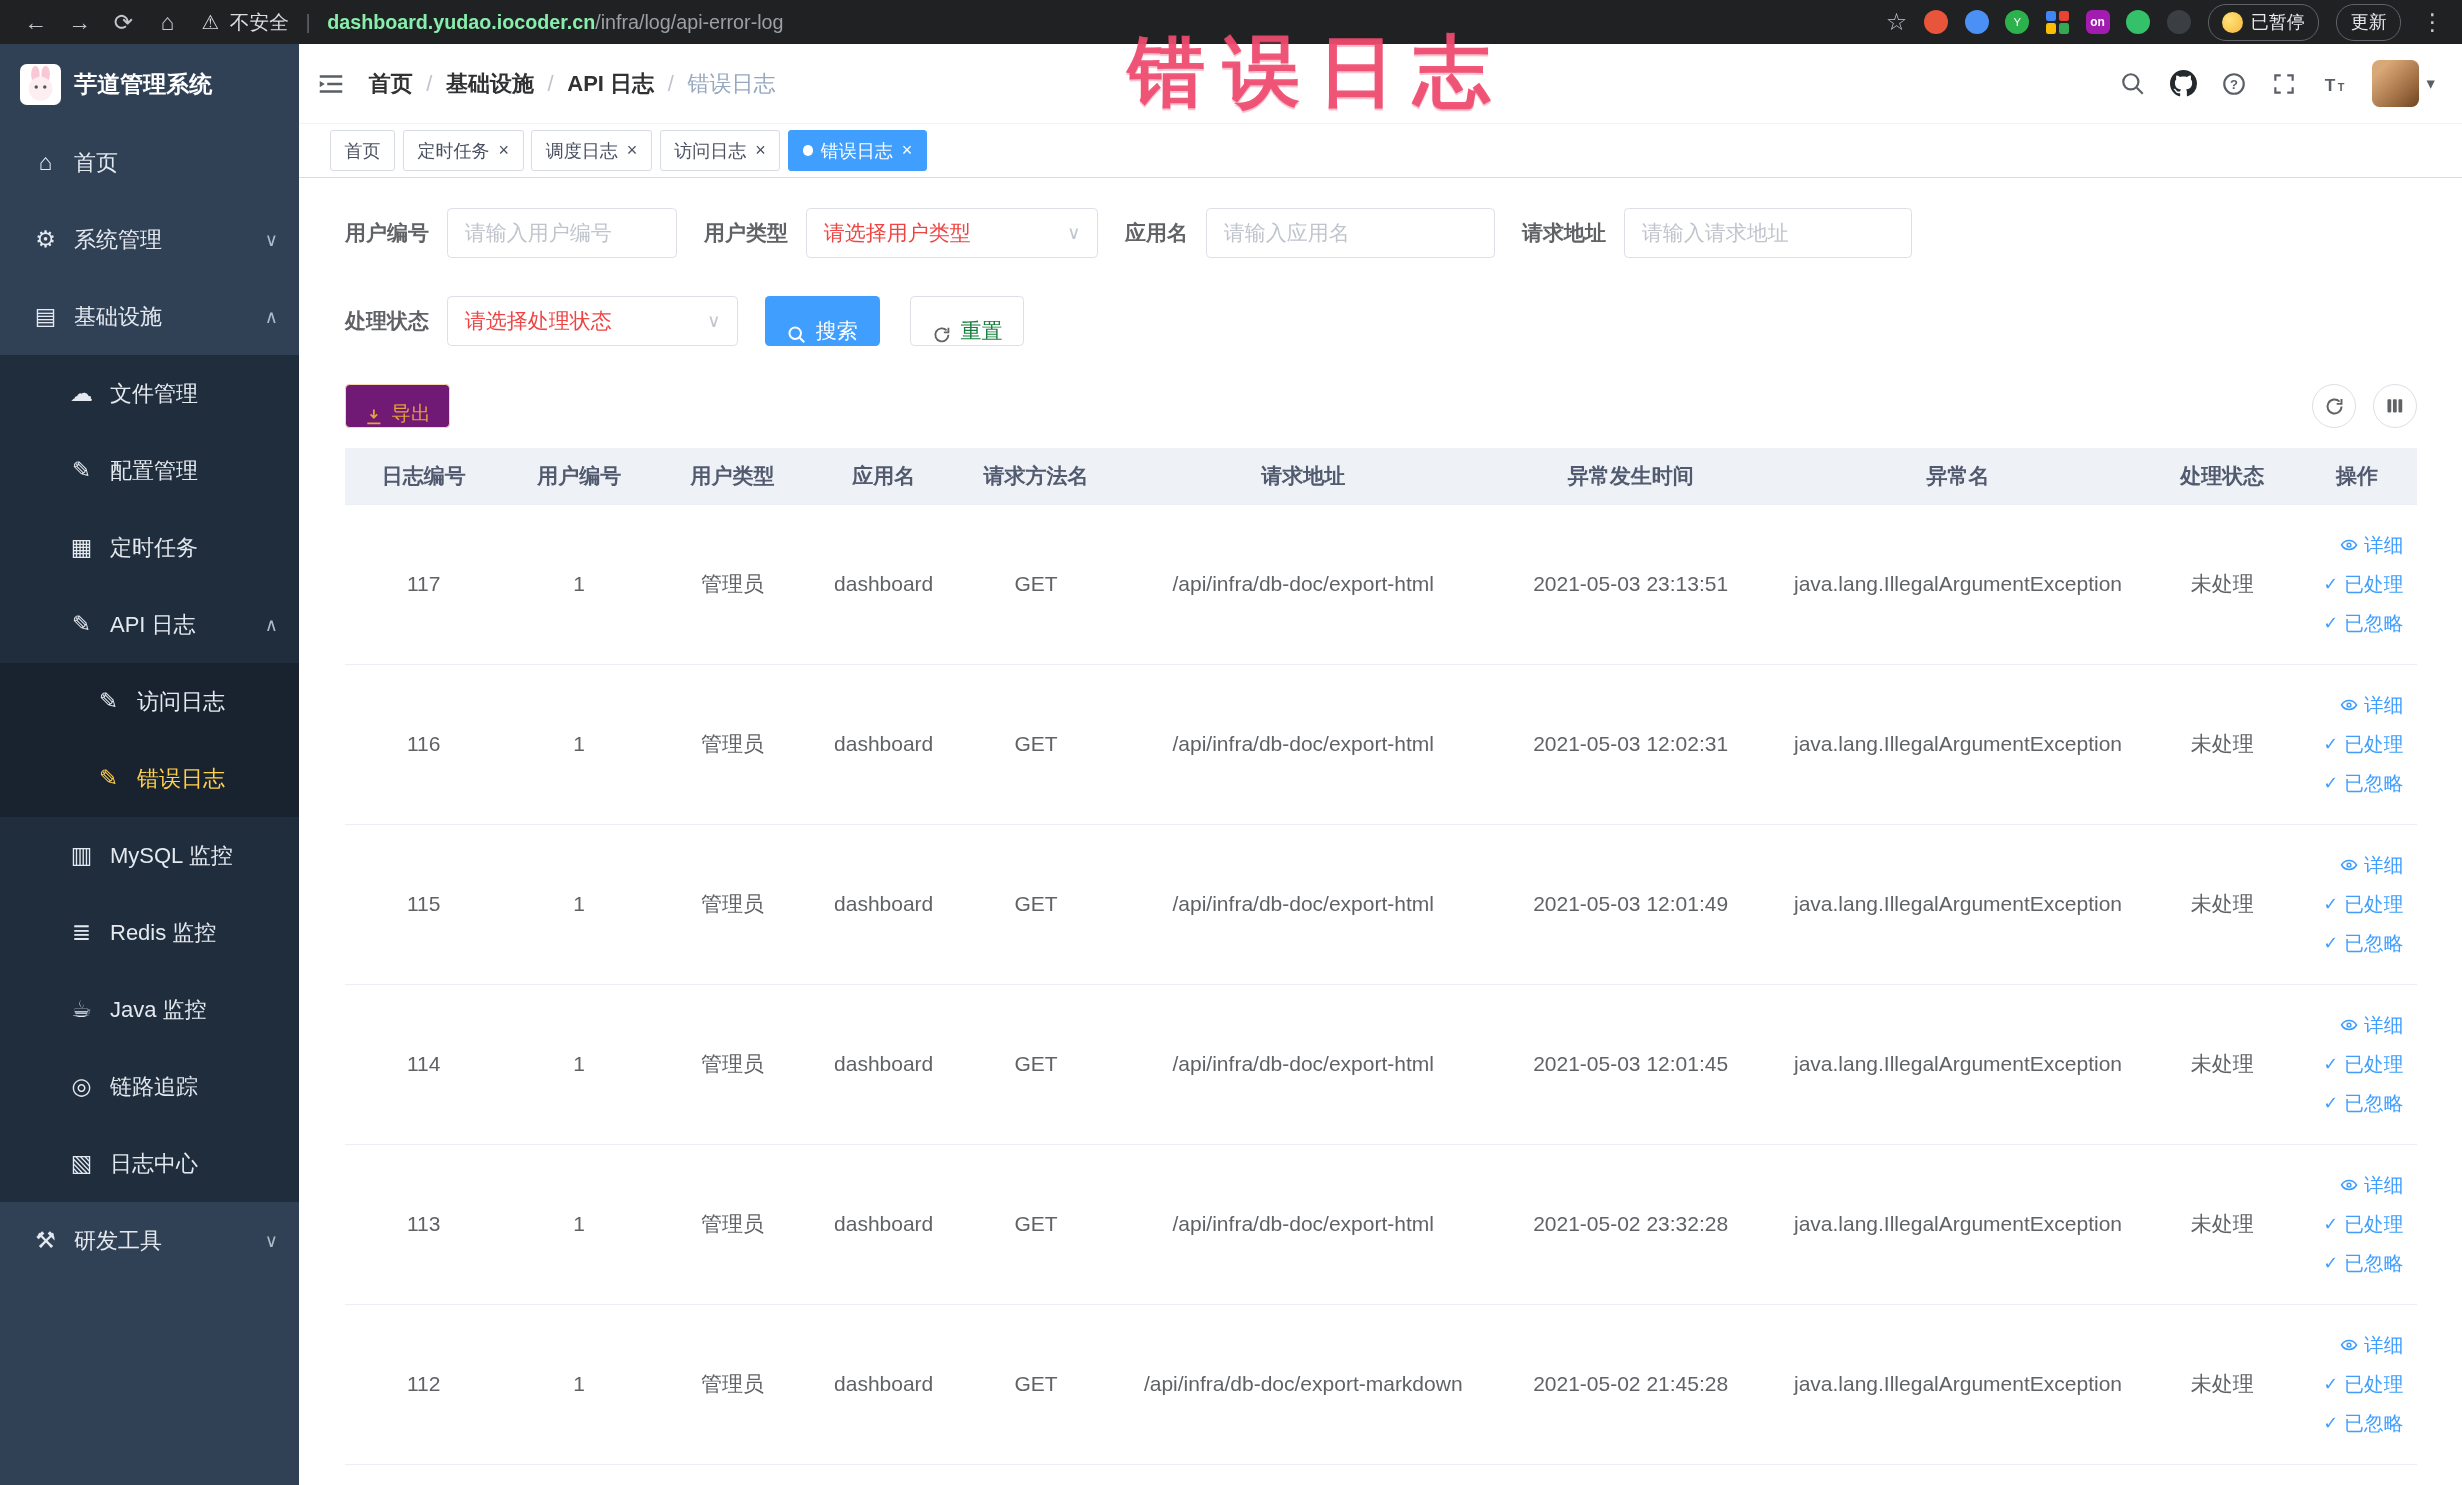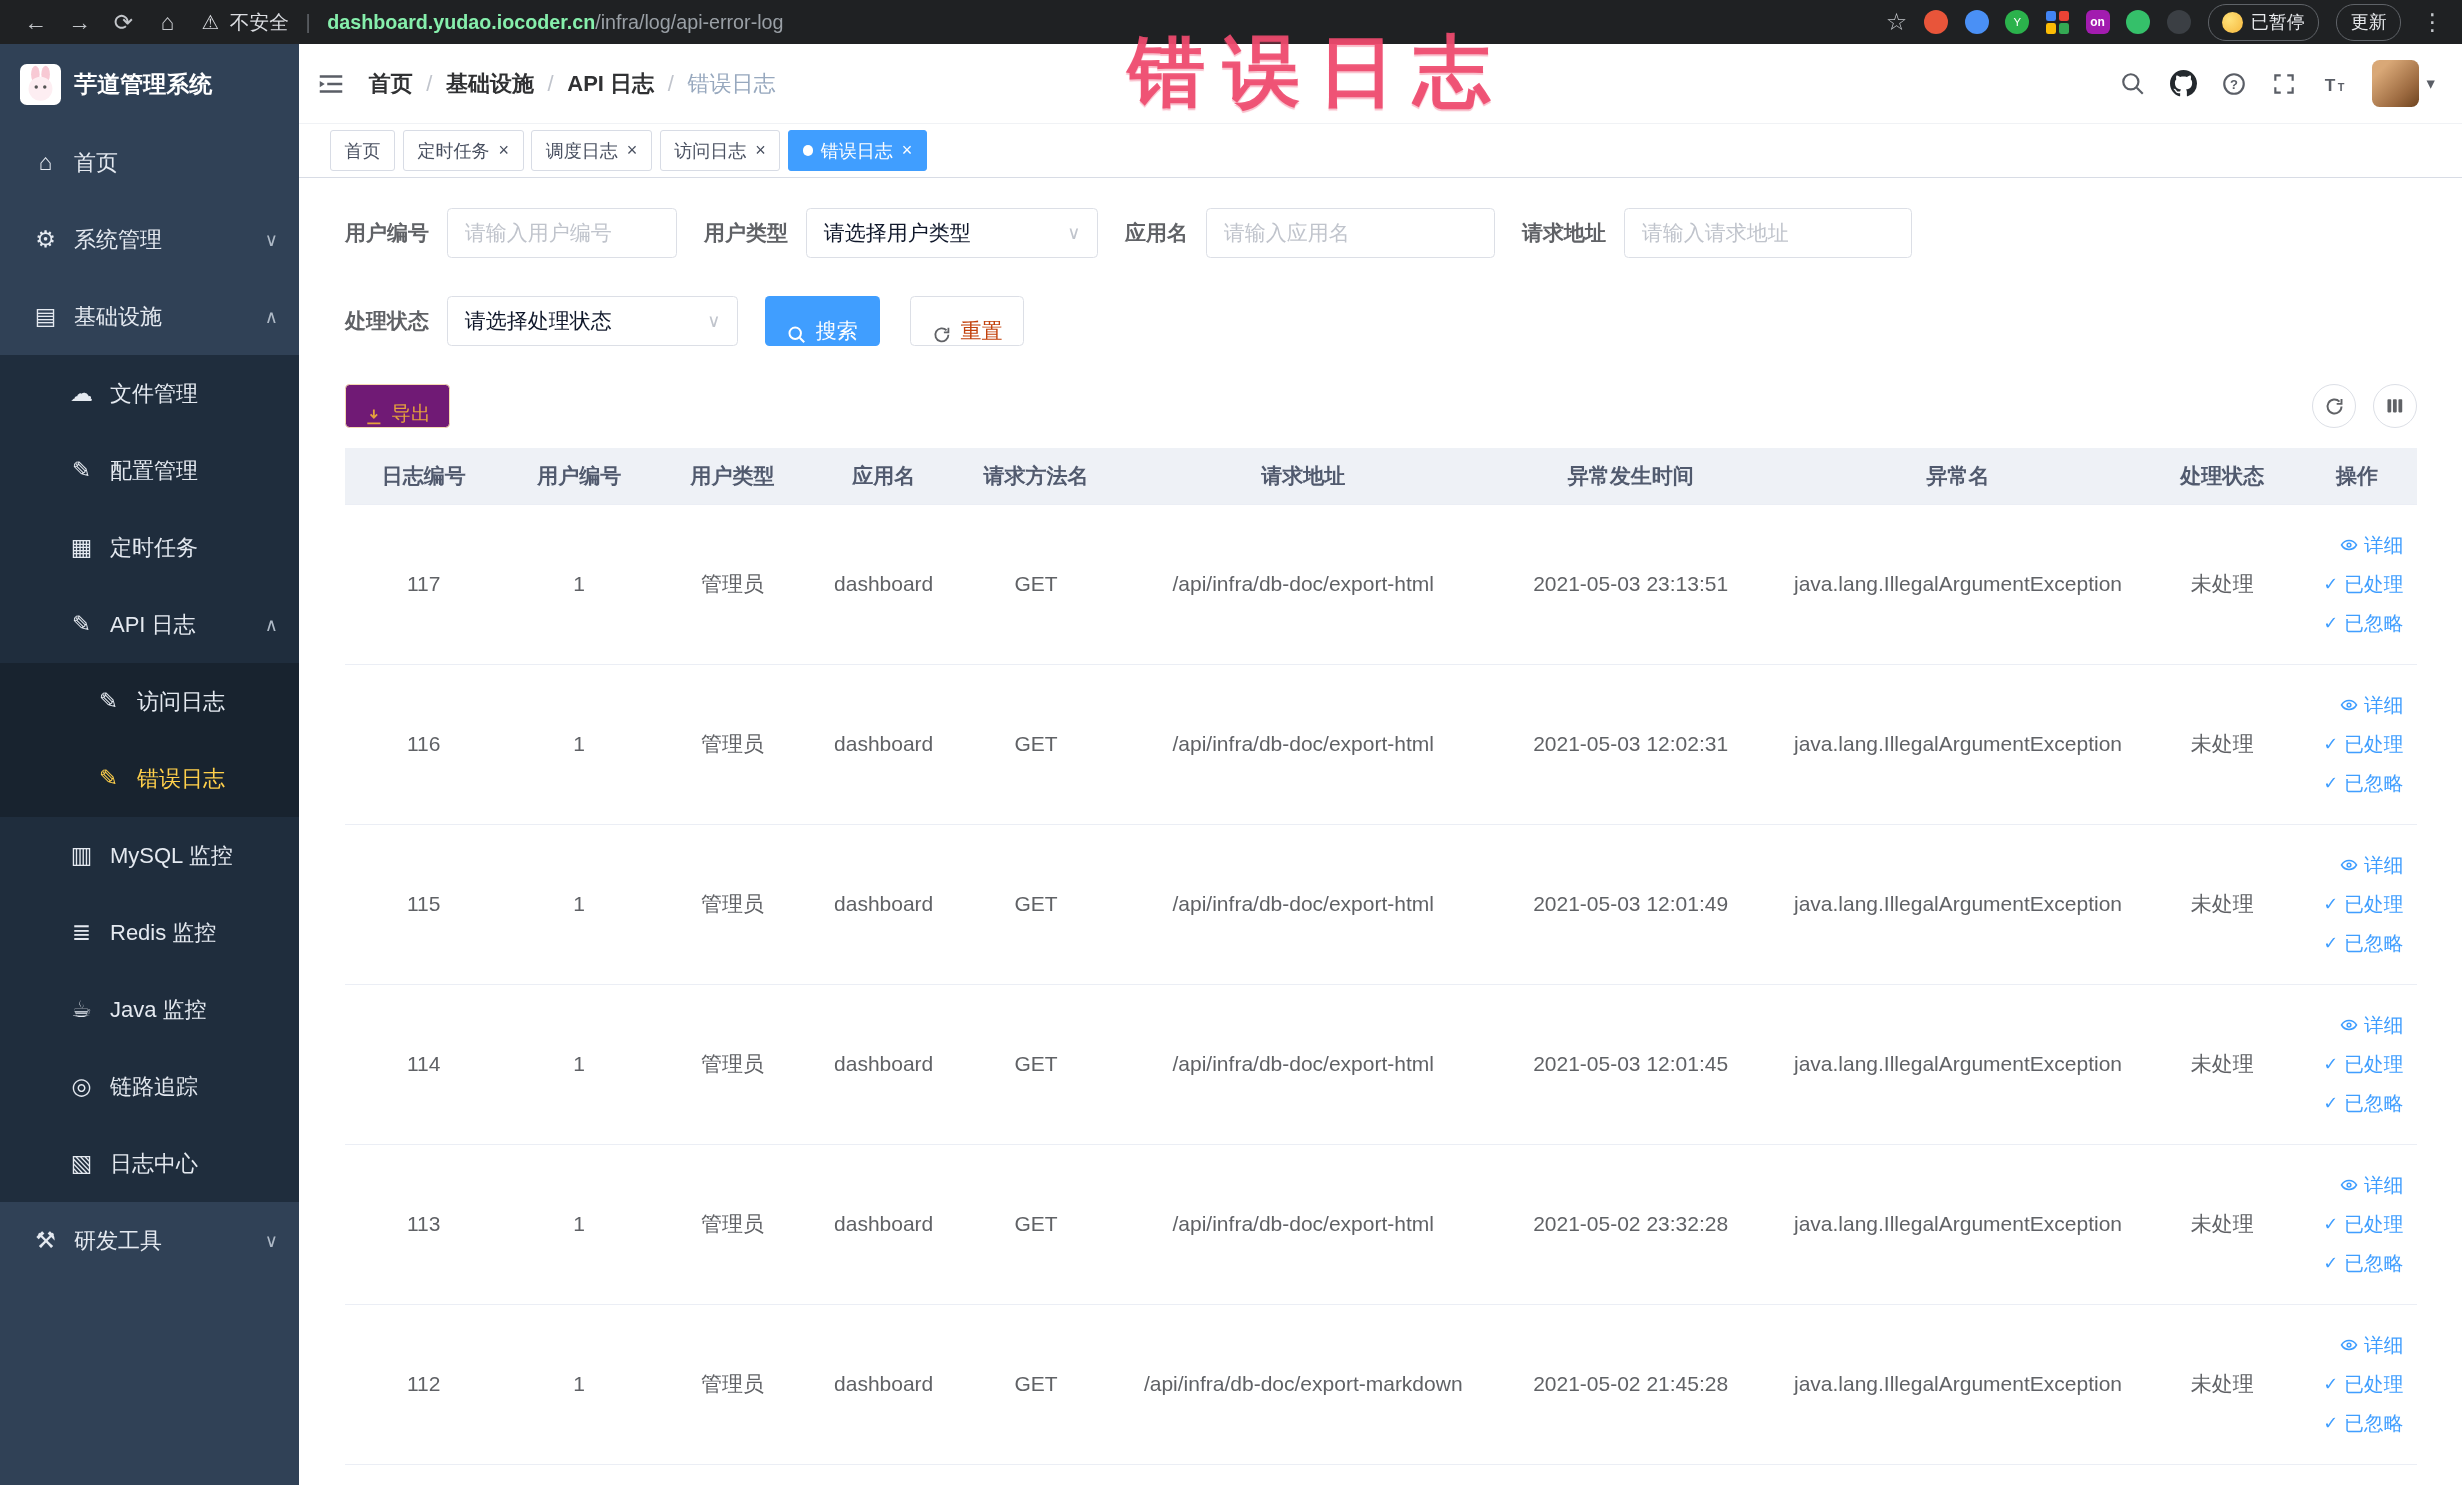--- a/index.html
+++ b/index.html
@@ -81,31 +81,31 @@
   
   .content{flex:1;padding:30px 45px 0 46px;overflow:hidden}
   .frow{display:flex;align-items:center;margin-bottom:38px}
   .fitem{display:flex;align-items:center;margin-right:27px}
   .flabel{font-size:21px;font-weight:700;color:#606266;margin-right:18px;white-space:nowrap}
   .inp{height:50px;border:0.8px solid #dcdfe6;border-radius:4.5px;padding:0 16.7px;font-size:21px;
        color:#606266;background:#fff;box-sizing:border-box;outline:none;
        font-family:"Liberation Sans","DejaVu Sans",sans-serif}
   input.inp::placeholder{color:#c0c4cc}
   .sel{display:flex;align-items:center;justify-content:space-between;cursor:pointer}
-  .ph{color:#0f172a;font-size:21px;white-space:nowrap}
+  .ph{color:#ef4444;font-size:21px;white-space:nowrap}
   .selchev{color:#c0c4cc;font-size:18px}
   .w-user{width:230px}.w-type{width:292px}.w-app{width:289px}.w-url{width:288px}
   .w-date{width:358px}.w-status{width:291px}
   .daterange{display:flex;align-items:center;gap:12px;padding:0 13.6px;cursor:pointer}
   .dsep{color:#b4bccc;font-size:21px}
   .btn{height:50px;border-radius:4.5px;font-size:21px;display:inline-flex;align-items:flex-end;gap:9px;
        padding:0 21px;cursor:pointer;border:0.8px solid transparent;white-space:nowrap;
        font-family:"Liberation Sans","DejaVu Sans",sans-serif}
   .btn-primary{background:#409eff;color:#fff}
-  .btn-plain{background:#fff;border-color:#dcdfe6;color:#c2410c;margin-left:30px}
+  .btn-plain{background:#fff;border-color:#dcdfe6;color:#15803d;margin-left:30px}
   .toolbar{display:flex;align-items:center;margin-bottom:19.7px}
   .btn-export{height:44px;background:#701a75;border:0.8px solid #f5dab1;color:#e6a23c;
               font-size:19.7px;padding:0 18px;gap:7.6px}
   .spacer{flex:1}
   .circle{width:42px;height:42px;border-radius:50%;border:0.8px solid #dcdfe6;background:#fff;
           display:flex;align-items:center;justify-content:center;margin-left:16.7px;cursor:pointer}
 
   
   table.grid{width:100%;border-collapse:collapse;table-layout:fixed}
   .grid th{background:#eef1f6;height:56px;font-size:21px;font-weight:700;color:#515a6e;

